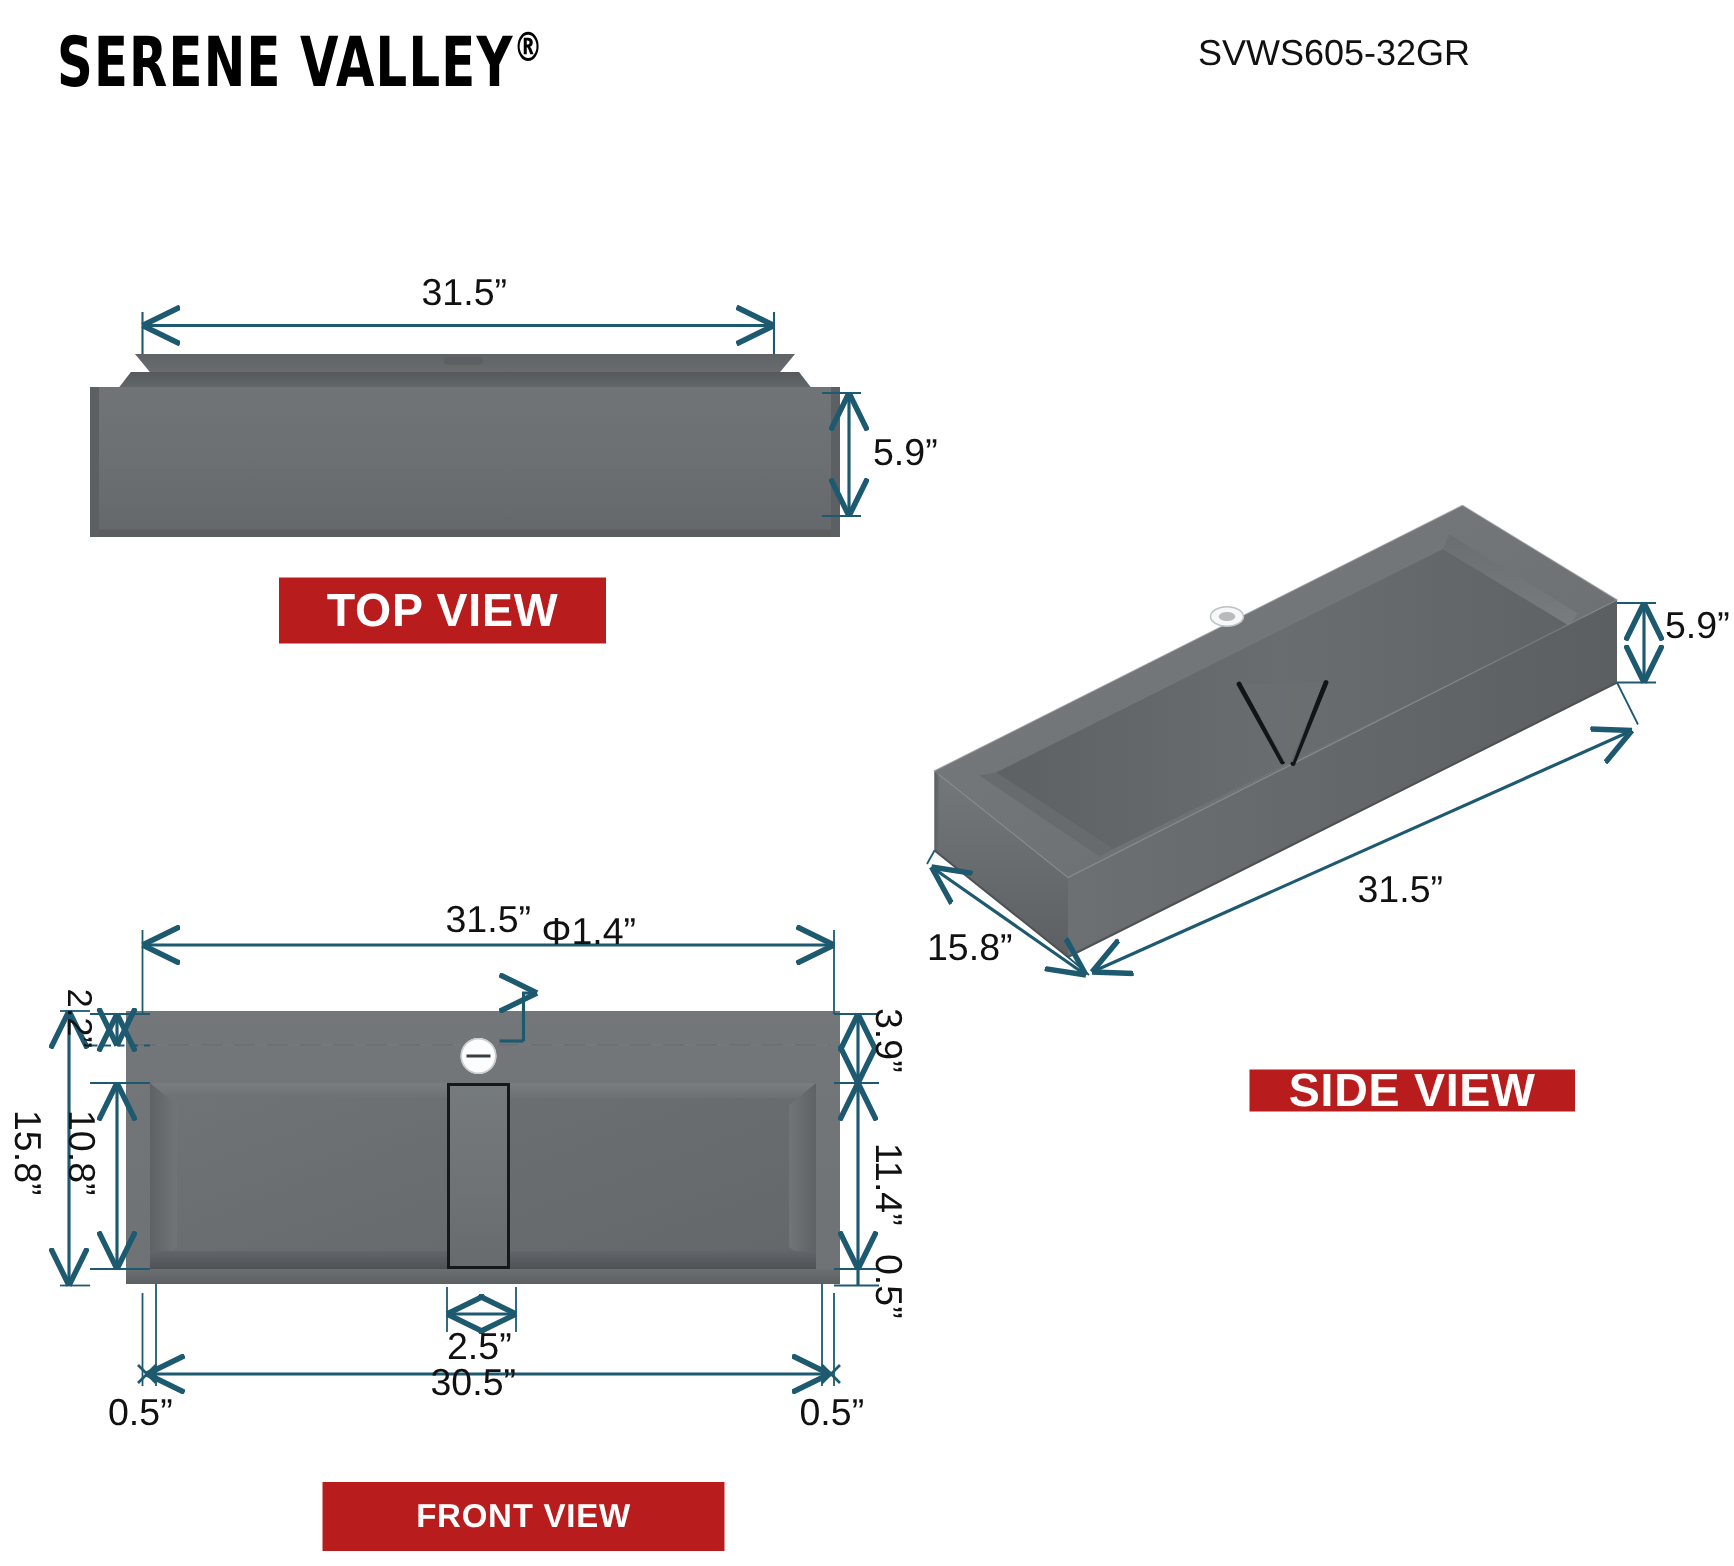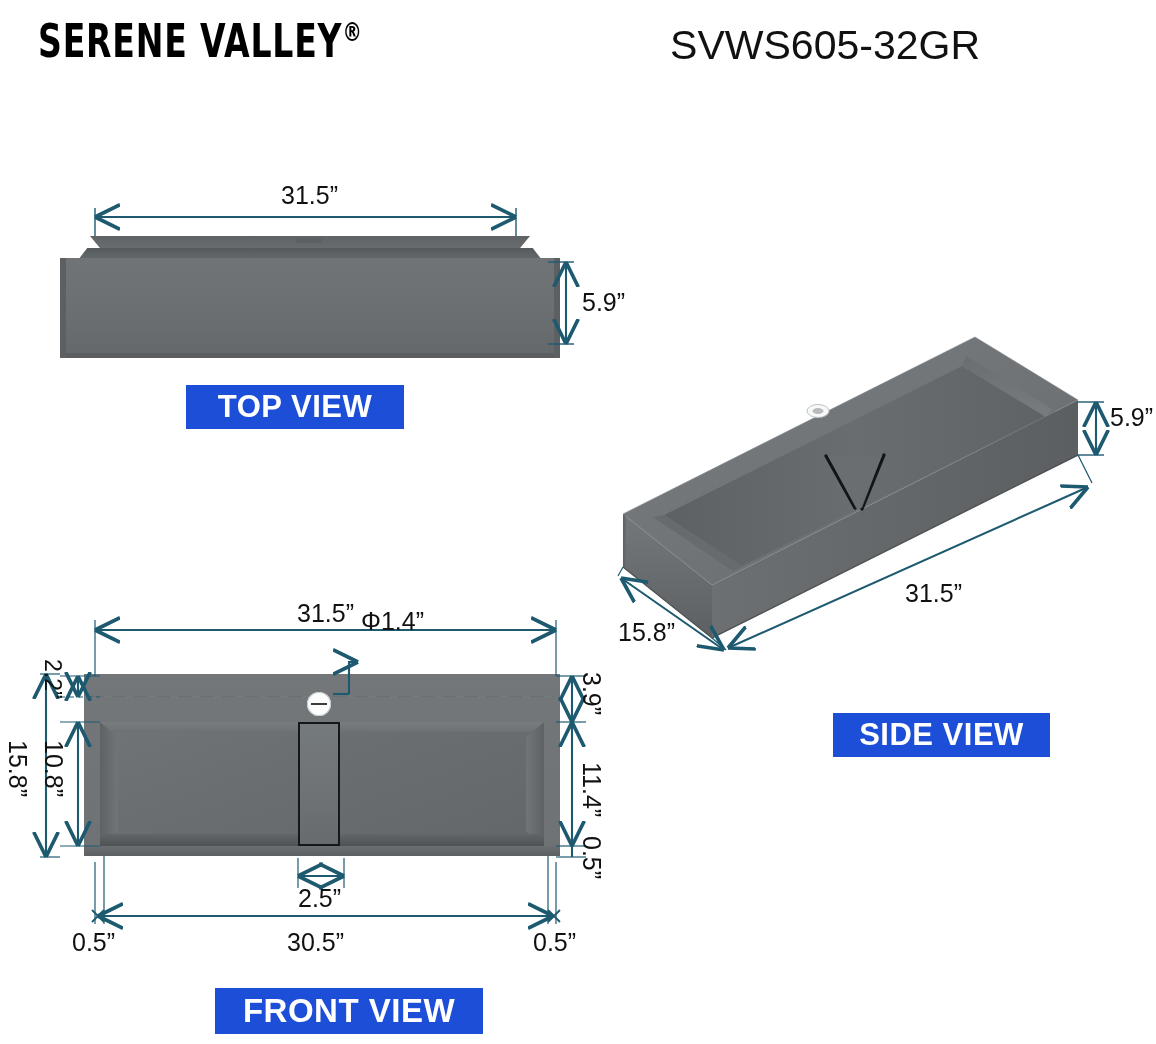--- a/index.html
+++ b/index.html
@@ -19,36 +19,36 @@
   .brand{
     position:absolute;left:38px;top:14px;
     font-size:46px;font-weight:700;letter-spacing:1px;
     font-family:"DejaVu Sans Condensed","Liberation Sans",sans-serif;
     transform:scaleX(0.80);transform-origin:left center;
     white-space:nowrap;color:#000;
   }
   .brand .reg{font-size:27px;vertical-align:super;letter-spacing:0;}
   .model{
     position:absolute;right:44px;top:22px;
-    font-size:41px;font-weight:400;color:#111;white-space:nowrap;
+    font-size:24px;font-weight:400;color:#111;white-space:nowrap;
   }
 
   
   .badge{
     position:absolute;
-    background:#1d4ed8;
+    background:#b91c1c;
     color:#fff;
     font-weight:700;
     letter-spacing:0.5px;
     display:flex;align-items:center;justify-content:center;
     white-space:nowrap;
   }
   #badge-top{left:186px;top:385px;width:218px;height:44px;font-size:31px;}
-  #badge-side{left:833px;top:713px;width:217px;height:44px;font-size:31px;}
-  #badge-front{left:215px;top:988px;width:268px;height:46px;font-size:33px;}
+  #badge-side{left:833px;top:713px;width:217px;height:28px;font-size:31px;}
+  #badge-front{left:215px;top:988px;width:268px;height:46px;font-size:22px;}
 
   
   .dim{
     position:absolute;
     font-size:25px;font-weight:400;color:#111;
     white-space:nowrap;line-height:1;
   }
   .dim.rot{transform:rotate(90deg);transform-origin:left top;}
   .dim.small{font-size:23px;}
 
@@ -329,20 +329,20 @@
   <div class="dim rot" style="left:66px;top:740px;">10.8”</div>
   <div class="dim rot" style="left:30px;top:740px;">15.8”</div>
 
   <div class="dim rot" style="left:604px;top:672px;">3.9”</div>
   <div class="dim rot" style="left:604px;top:762px;">11.4”</div>
   <div class="dim rot" style="left:604px;top:836px;">0.5”</div>
 
   <div class="dim" style="left:298px;top:886px;">2.5”</div>
 
   <div class="dim" style="left:72px;top:930px;">0.5”</div>
-  <div class="dim" style="left:287px;top:930px;">30.5”</div>
+  <div class="dim" style="left:287px;top:910px;">30.5”</div>
   <div class="dim" style="left:533px;top:930px;">0.5”</div>
 
   <div class="badge" id="badge-top">TOP VIEW</div>
   <div class="badge" id="badge-side">SIDE VIEW</div>
   <div class="badge" id="badge-front">FRONT VIEW</div>
 
 </div>
 
 </body></html>

